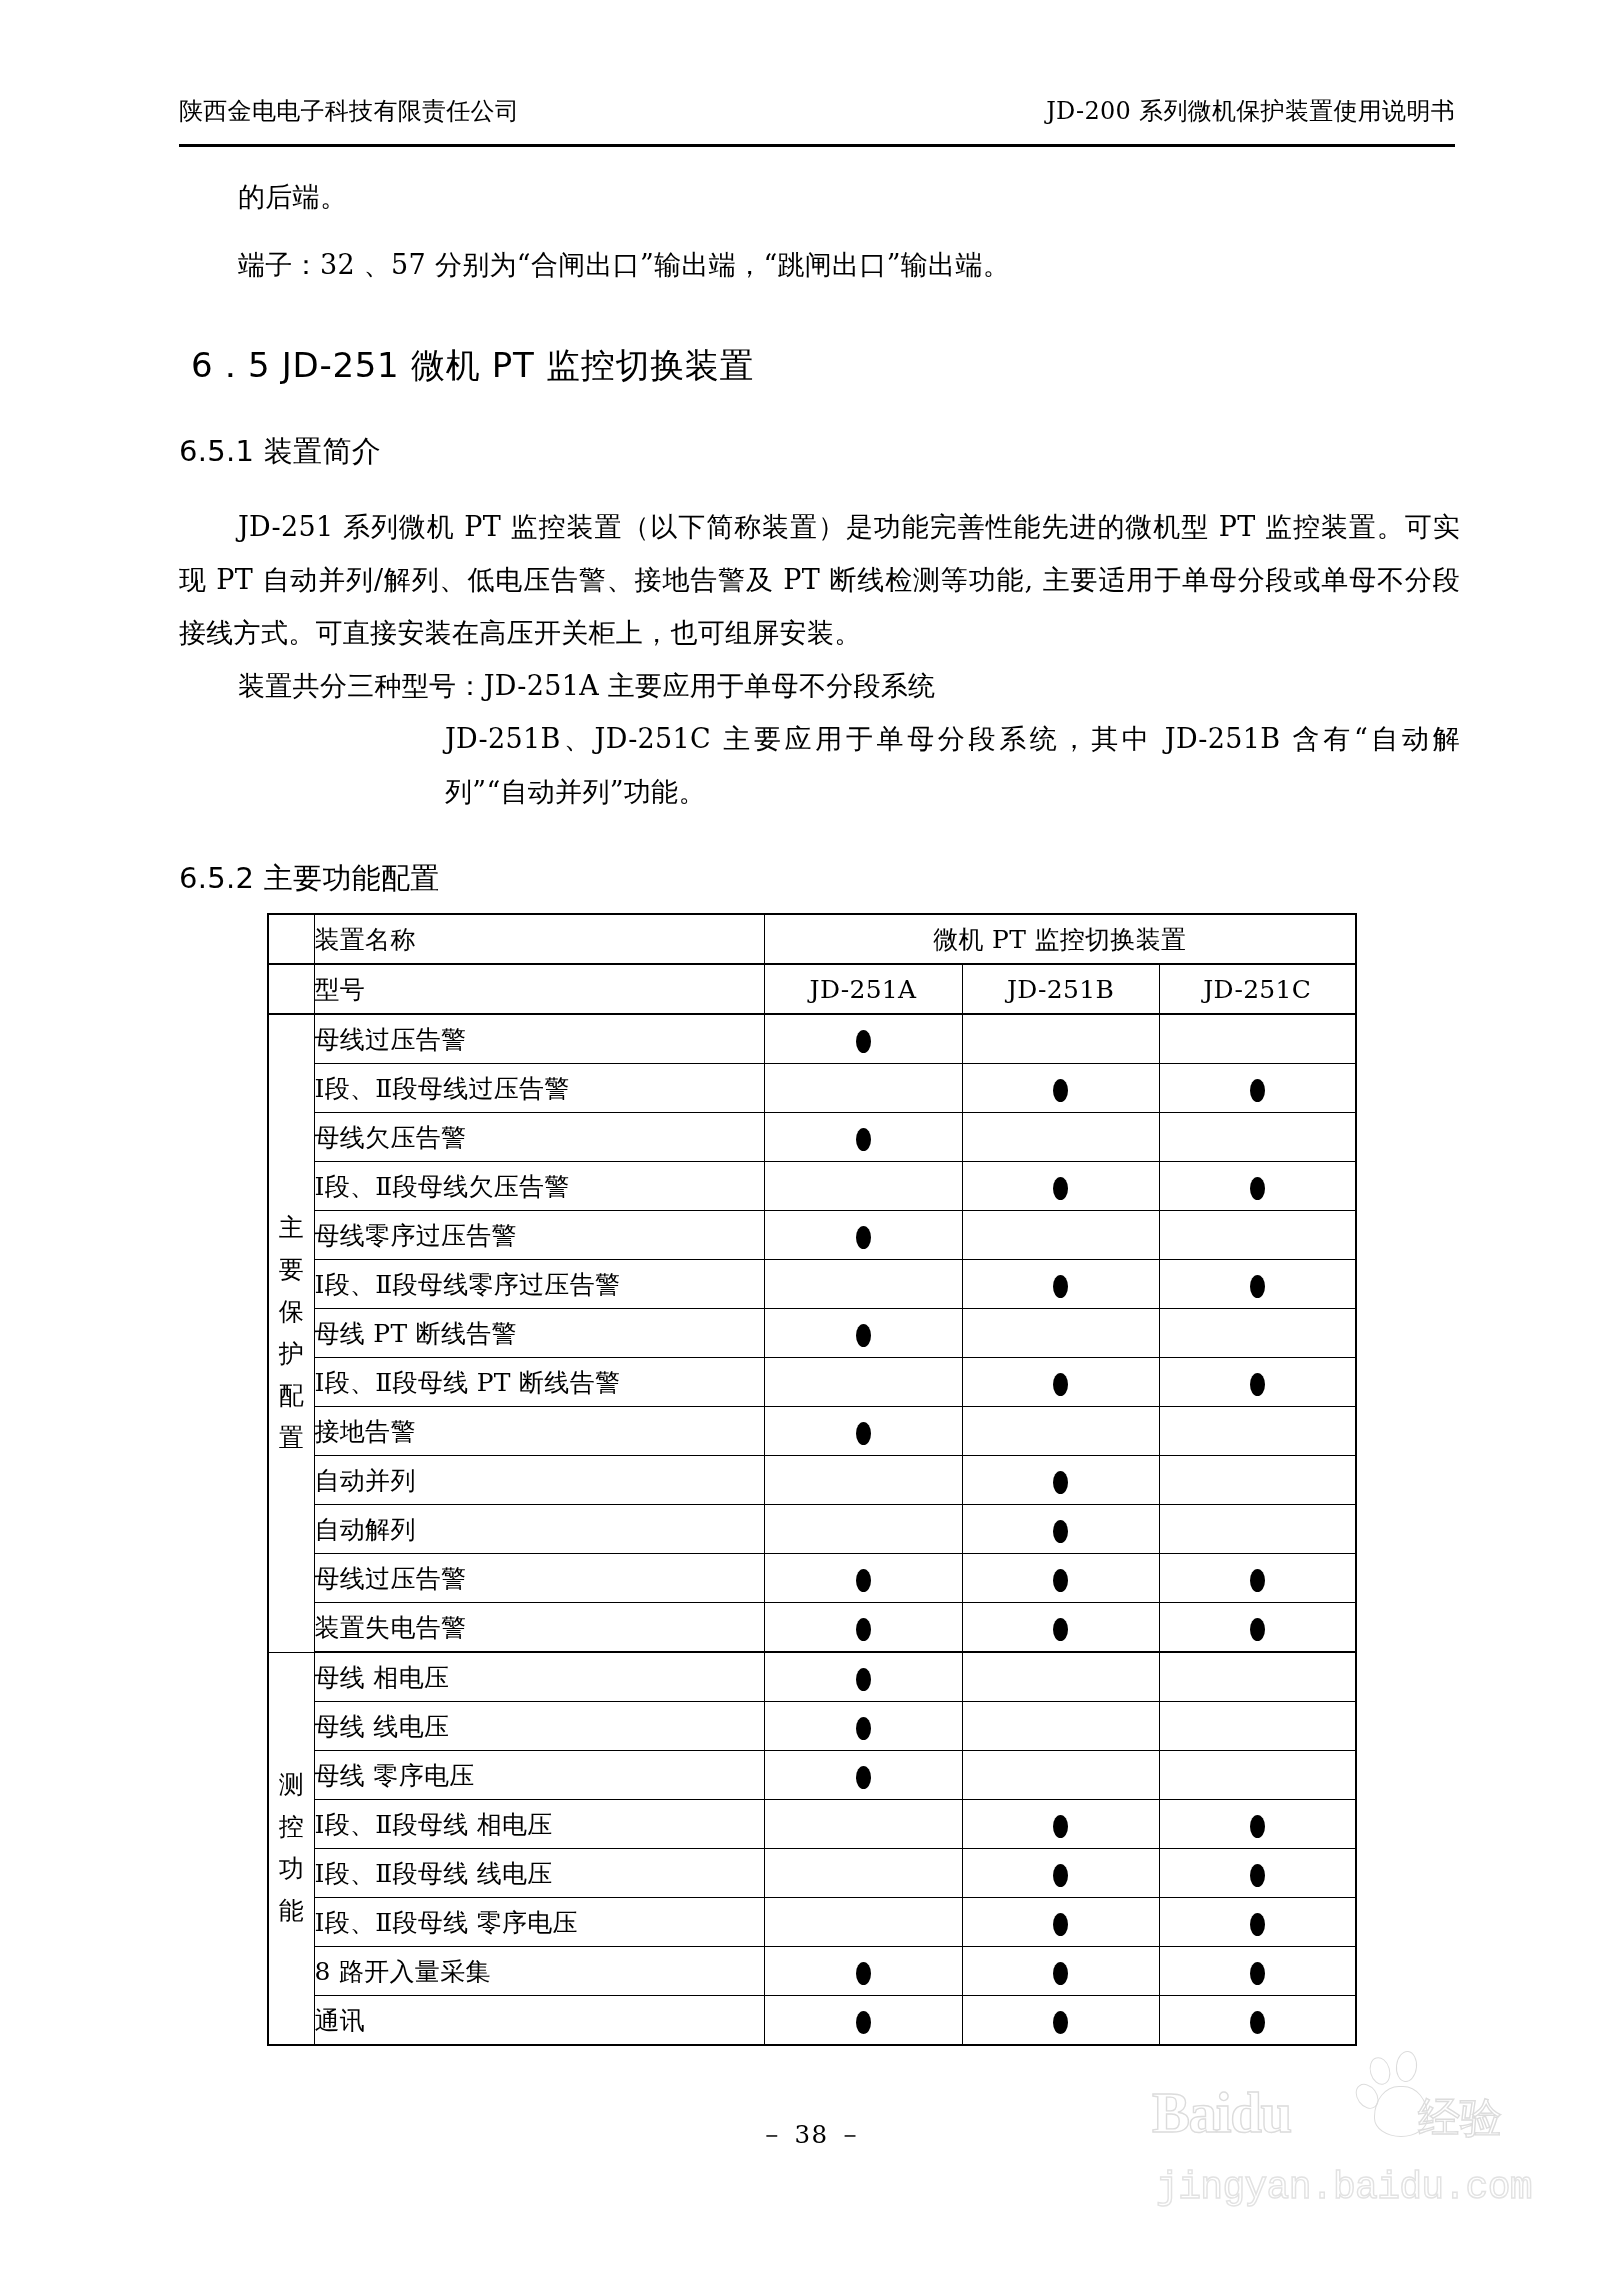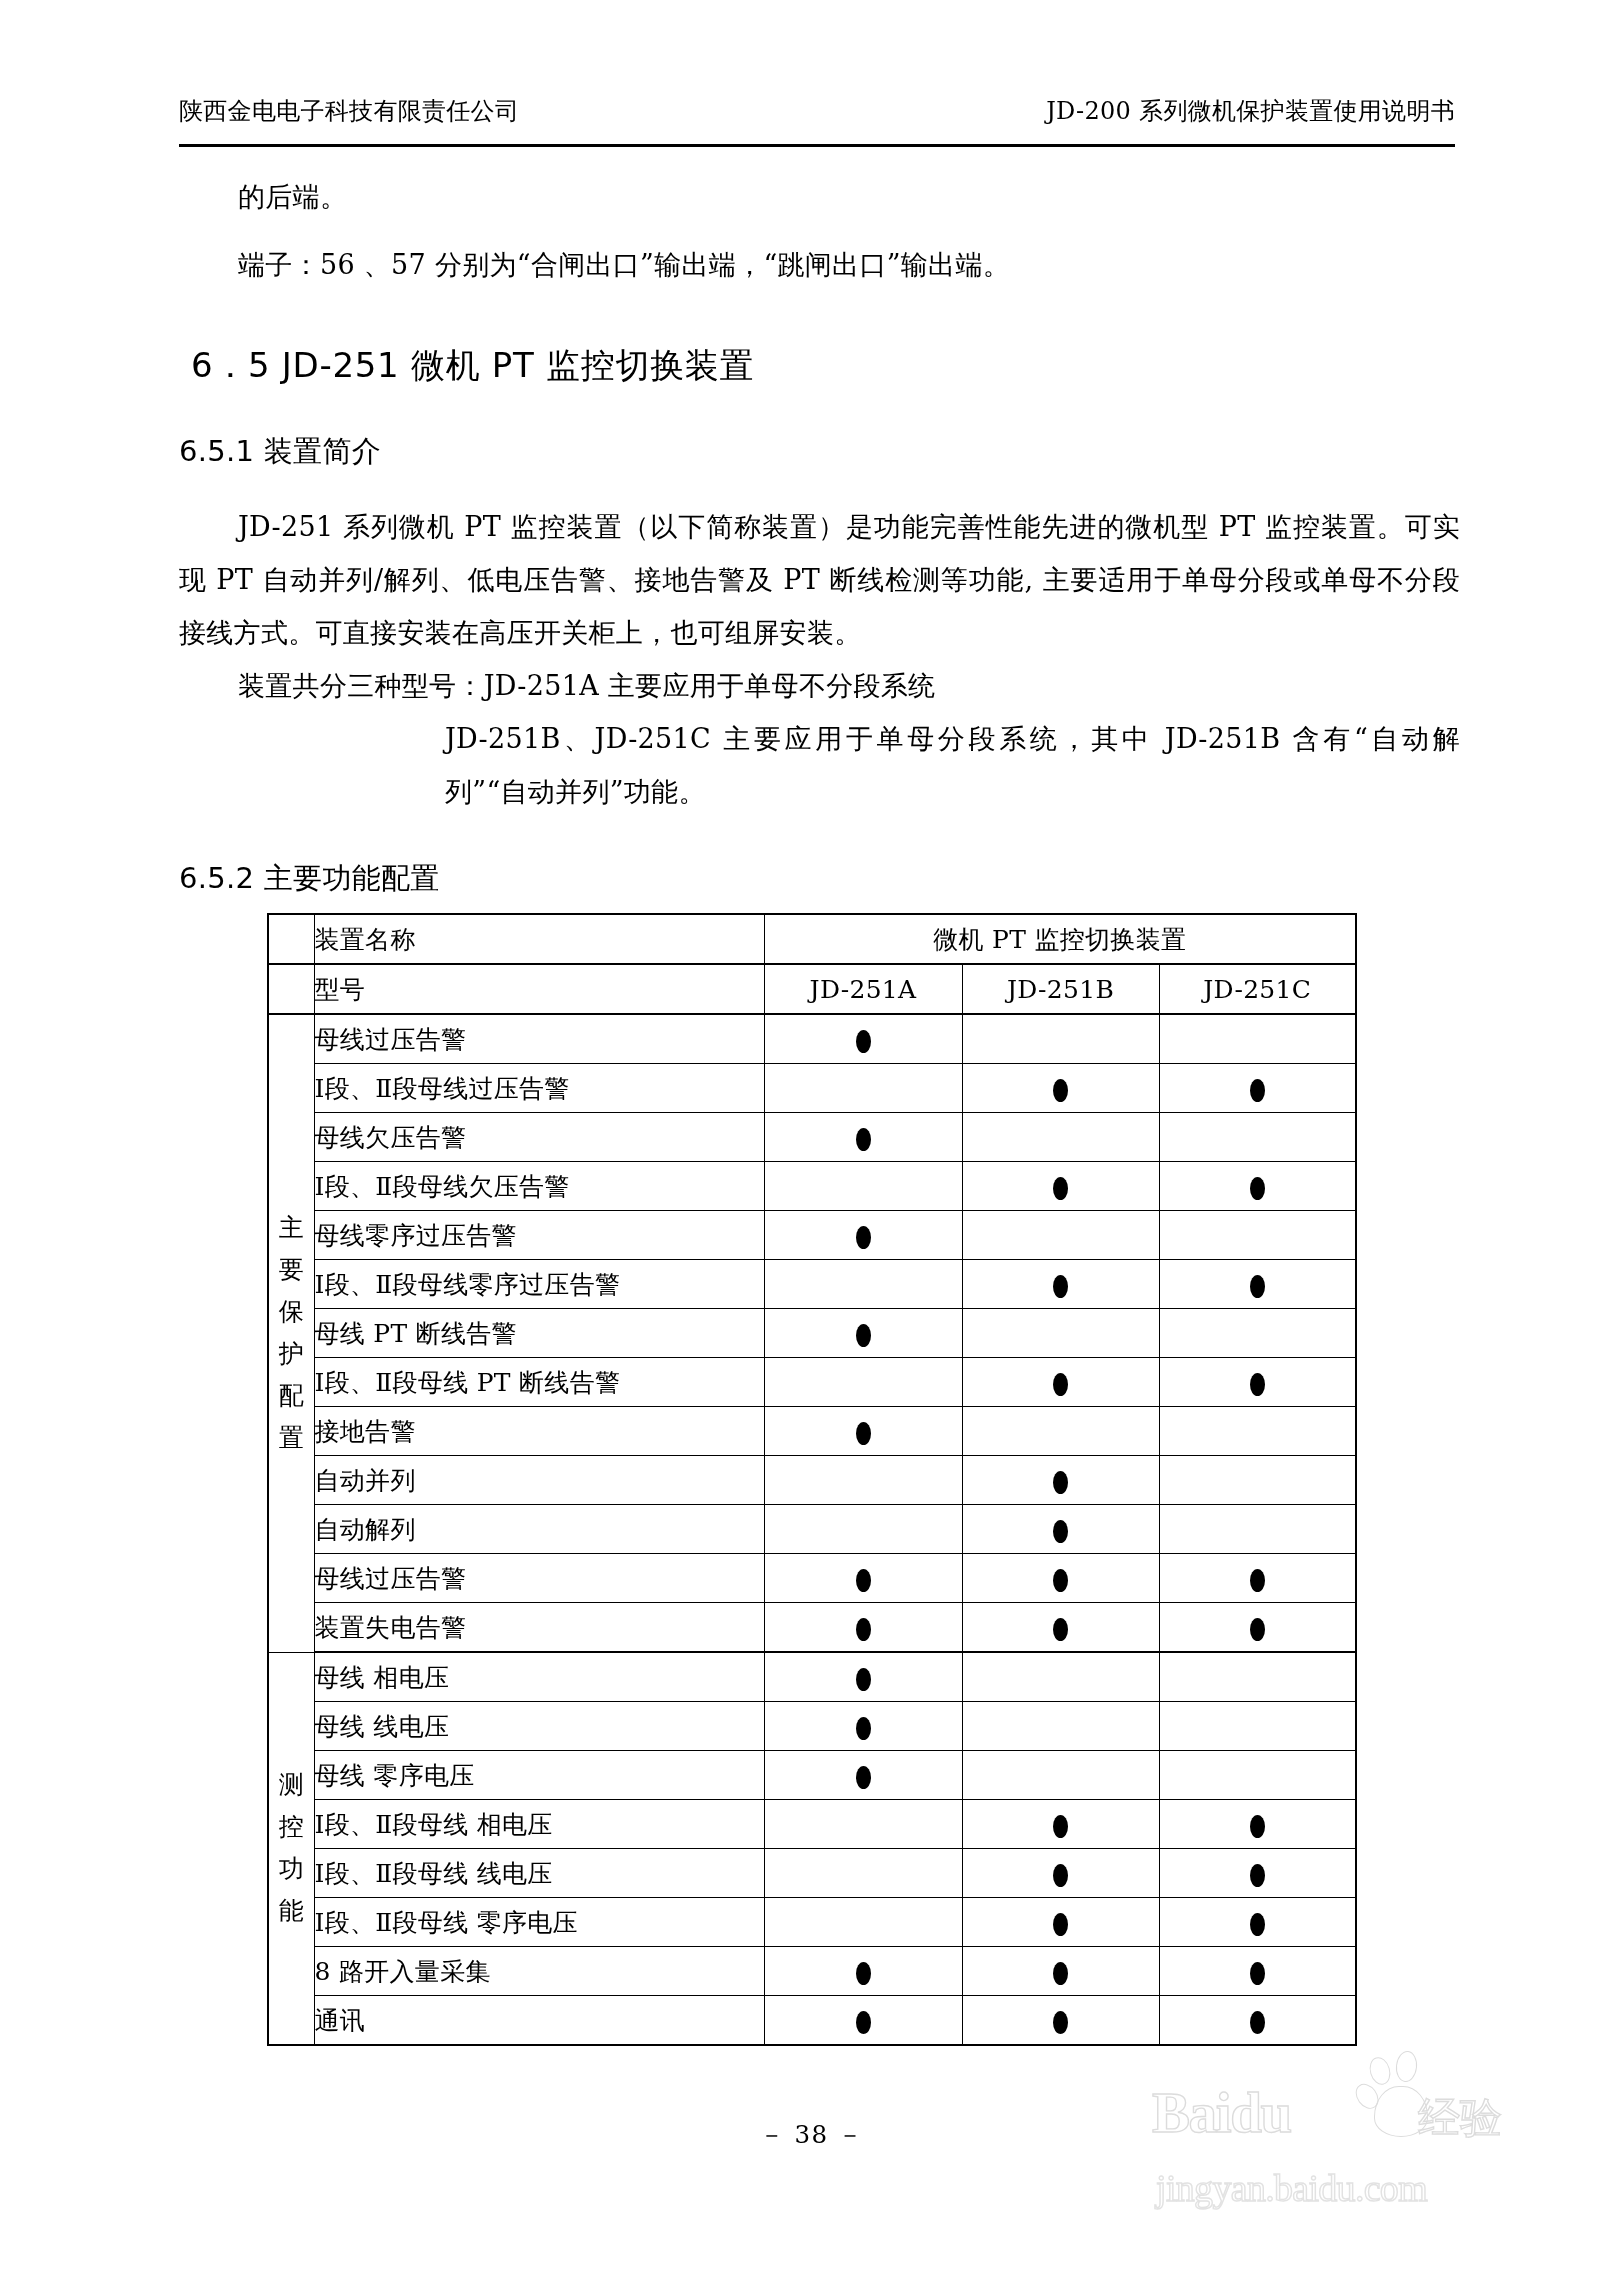--- a/index.html
+++ b/index.html
@@ -228,21 +228,21 @@
     font-family: "DejaVu Sans", "Liberation Sans", sans-serif;
     font-size: 42px;
     color: transparent;
     -webkit-text-stroke: 1.4px #dcdcdc;
     white-space: nowrap;
   }
   .wm-url {
     position: absolute;
     left: 4.1px;
     top: 101px;
-    font-family: Liberation Serif, serif;
+    font-family: Liberation Mono, monospace;
     font-size: 38px;
     color: transparent;
     -webkit-text-stroke: 1.4px #e2e2e2;
     letter-spacing: -0.7px;
     white-space: nowrap;
   }
 </style>
 </head>
 <body>
 
@@ -251,21 +251,21 @@
   <div class="page-header">
     <div class="hl">陕西金电电子科技有限责任公司</div>
     <div class="hr">JD-200 系列微机保护装置使用说明书</div>
   </div>
   <div class="header-rule"></div>
 
   <div class="body-area">
 
     <p class="para indent2">的后端。</p>
     <div class="gap-sm"></div>
-    <p class="para indent2 tight">端子：56 、57 分别为“合闸出口”输出端，“跳闸出口”输出端。</p>
+    <p class="para indent2 tight">端子：32 、57 分别为“合闸出口”输出端，“跳闸出口”输出端。</p>
 
     <div class="gap-lg"></div>
     <h2 class="sec">6．5  JD-251 微机 PT 监控切换装置</h2>
     <div class="gap-md"></div>
     <h3 class="subsec">6.5.1 装置简介</h3>
     <div class="gap-md"></div>
 
     <p class="para indent2">JD-251 系列微机 PT 监控装置（以下简称装置）是功能完善性能先进的微机型 PT 监控装置。可实现 PT 自动并列/解列、低电压告警、接地告警及 PT 断线检测等功能, 主要适用于单母分段或单母不分段接线方式。可直接安装在高压开关柜上，也可组屏安装。</p>
 
     <div class="hang-block">

